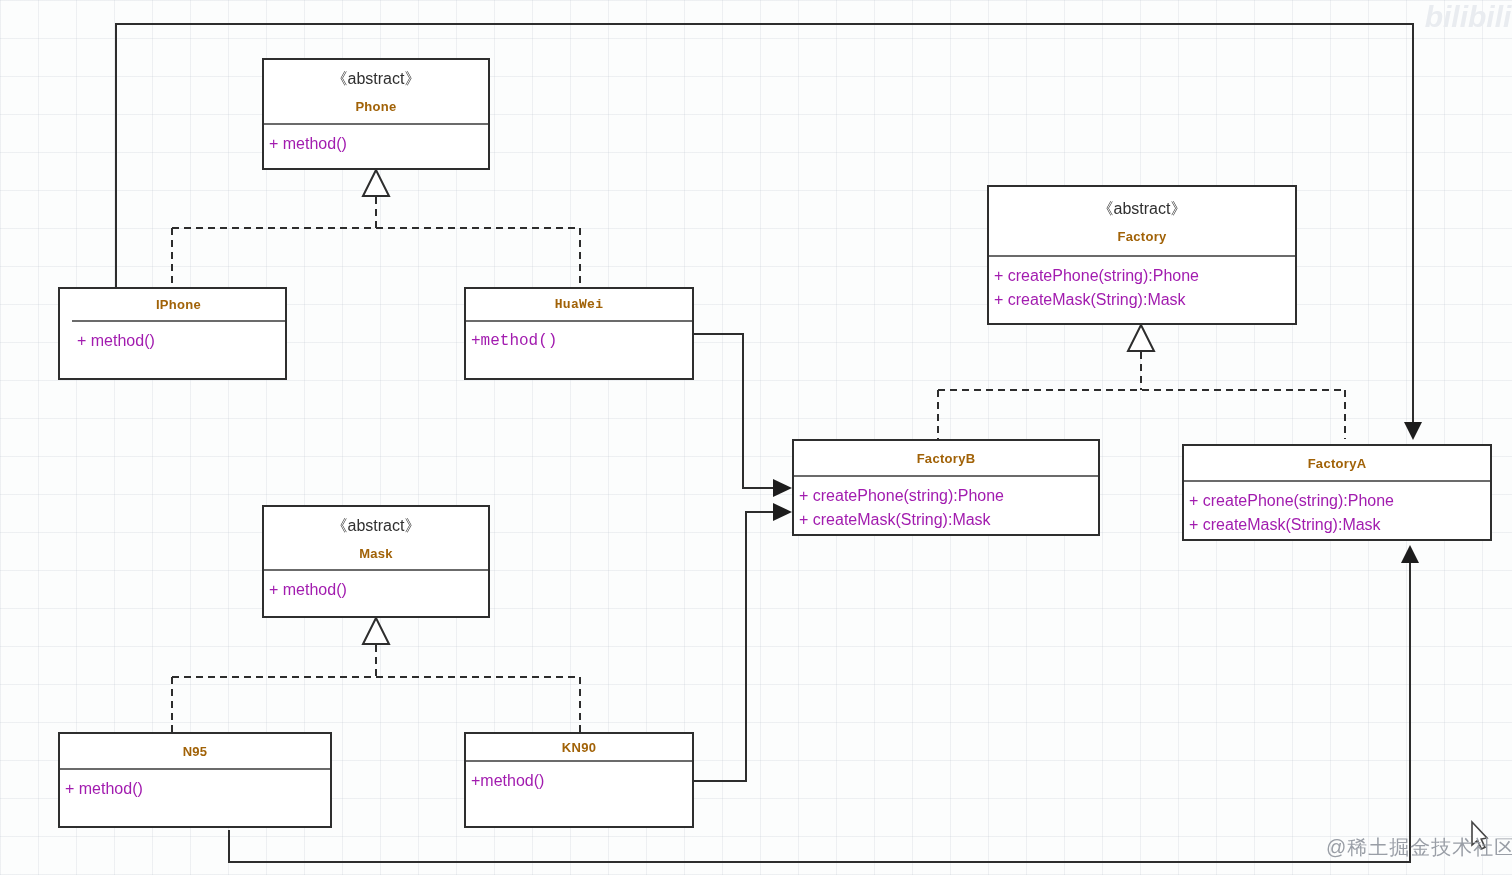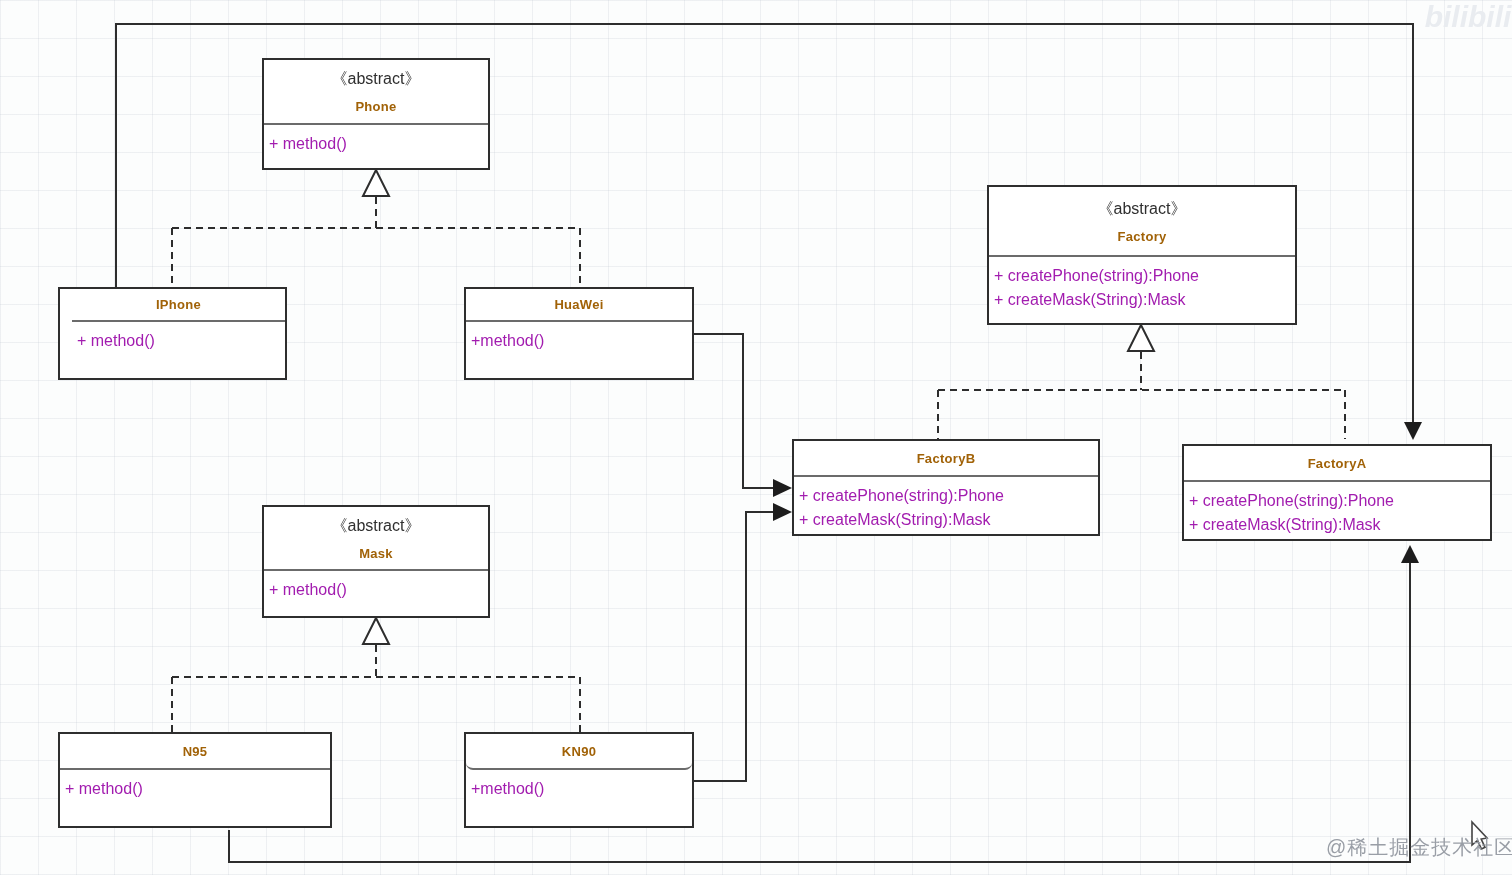--- a/index.html
+++ b/index.html
@@ -16,27 +16,27 @@
   .box{position:absolute;background:#ffffff;border:2px solid #2e2e2e;box-sizing:border-box;}
   .hdr{border-bottom:2px solid #6b6b6b;display:flex;flex-direction:column;align-items:center;justify-content:center;gap:9px;box-sizing:border-box;}
   .title{font-weight:bold;font-size:13px;color:#a16207;letter-spacing:.3px;}
   .stereo{font-size:16px;color:#2f2f2f;}
   .bdy{padding:7px 5px 0 5px;}
   .m{font-size:16px;color:#a21caf;line-height:24px;white-space:nowrap;}
 
   
   .b-phone   {left:262px;top:58px;  width:228px;height:112px;} .b-phone .hdr   {height:65px;}
   .b-iphone  {left:58px; top:287px; width:229px;height:93px;padding-left:12px;}  .b-iphone .hdr  {height:33px;}
-  .b-huawei  {left:464px;top:287px; width:230px;height:93px;}  .b-huawei .hdr  {height:33px;}
+  .b-huawei  {left:464px;top:287px; width:230px;height:93px;font-family:Liberation Mono, monospace;}  .b-huawei .hdr  {height:33px;}
   .b-factory {left:987px;top:185px; width:310px;height:140px;} .b-factory .hdr {height:70px;}
   .b-factoryb{left:792px;top:439px; width:308px;height:97px;}  .b-factoryb .hdr{height:36px;}
   .b-factorya{left:1182px;top:444px;width:310px;height:97px;}  .b-factorya .hdr{height:36px;}
   .b-mask    {left:262px;top:505px; width:228px;height:113px;} .b-mask .hdr    {height:64px;}
   .b-n95     {left:58px; top:732px; width:274px;height:96px;}  .b-n95 .hdr     {height:36px;}
-  .b-kn90    {left:464px;top:732px; width:230px;height:96px;}  .b-kn90 .hdr    {height:36px;border-radius:7px;}
+  .b-kn90    {left:464px;top:732px; width:230px;height:96px;}  .b-kn90 .hdr    {height:28px;}
 
   .wm-top{position:absolute;right:0;top:0;width:88px;height:36px;overflow:hidden;
           font-weight:bold;font-style:italic;font-size:30px;color:#e9ecf0;white-space:nowrap;text-align:center;}
   .wm-bottom{position:absolute;left:1326px;top:834px;font-size:20px;color:#999ea6;letter-spacing:1px;white-space:nowrap;}
 </style>
 </head>
 <body>
 
 <div id="canvas">
 

